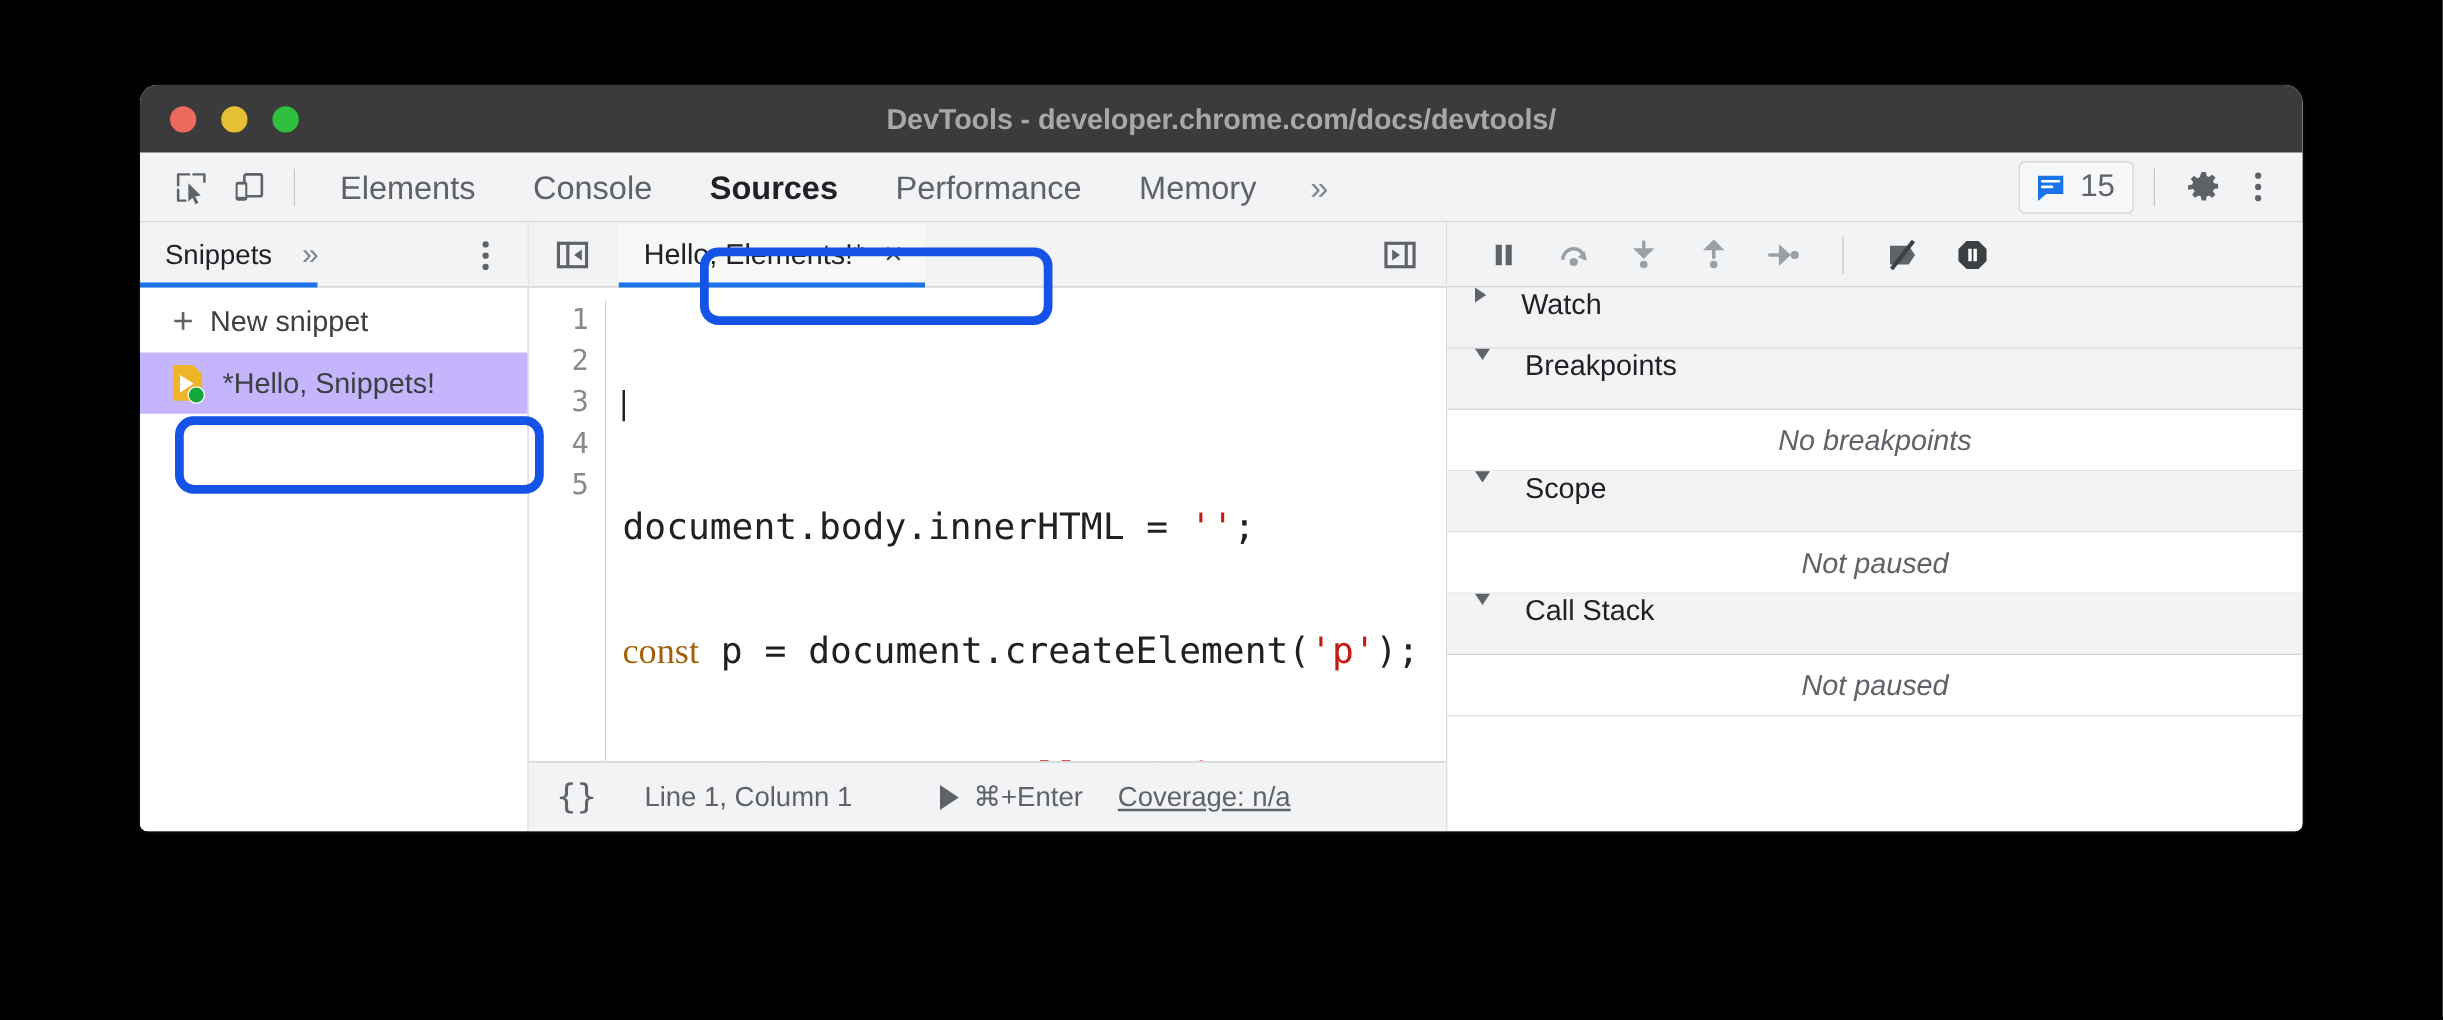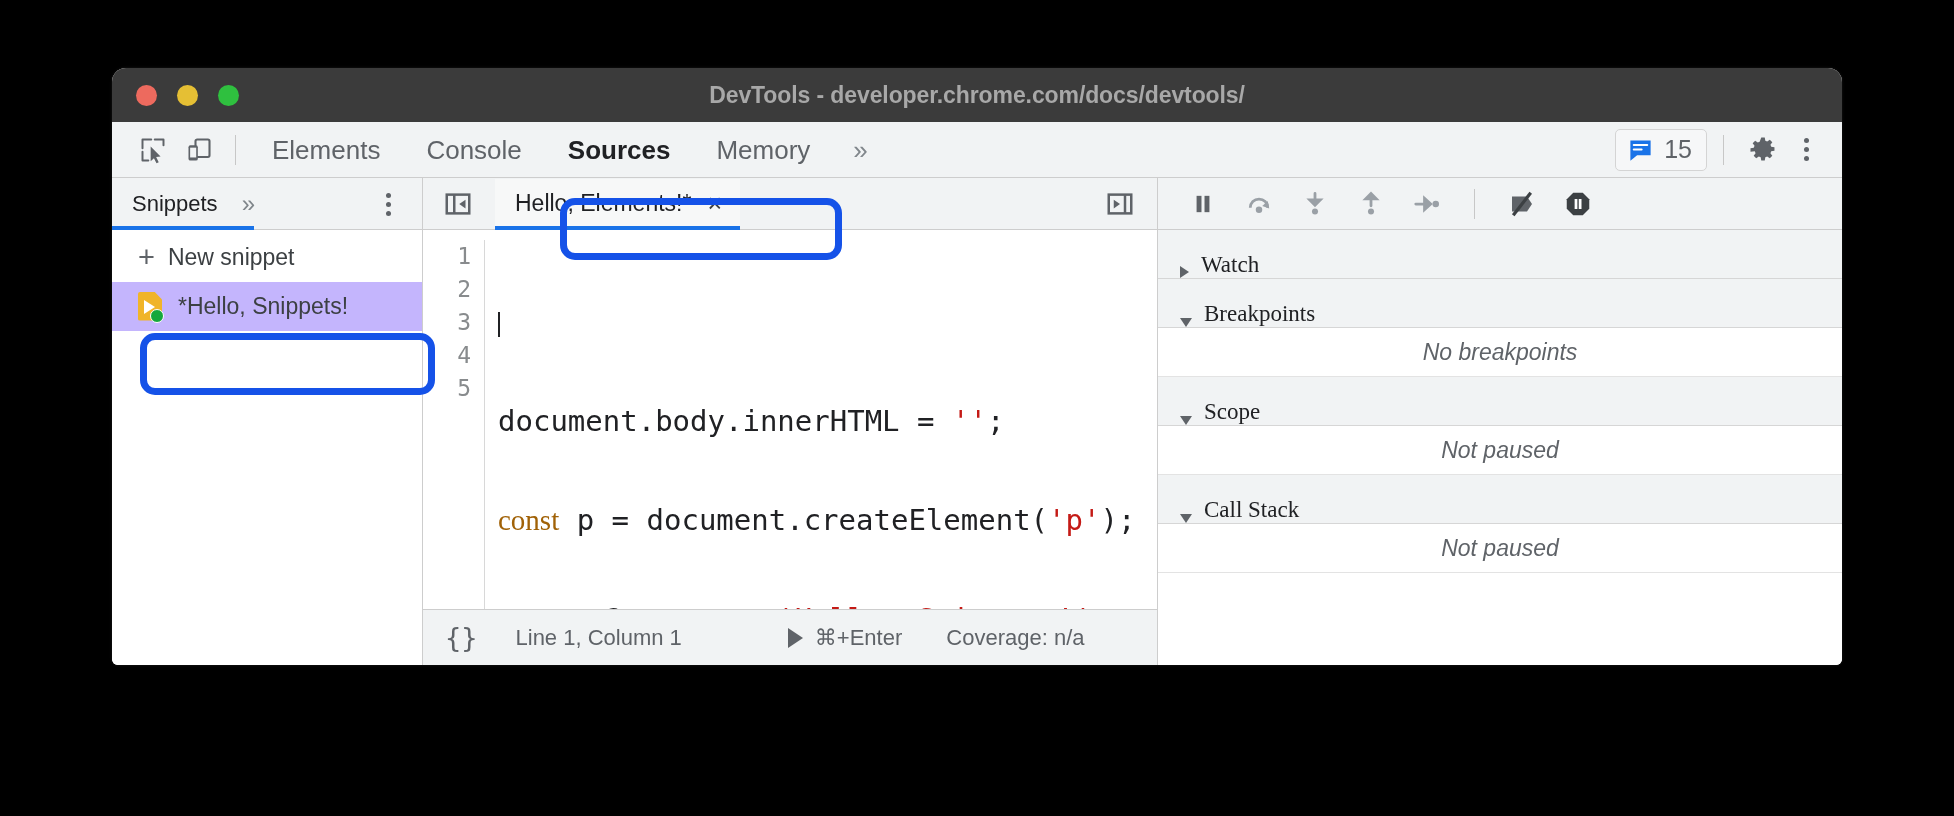--- a/index.html
+++ b/index.html
@@ -192,41 +192,41 @@
   }
   .editor-status {
     height: 56px; background: #f1f3f4;
     border-top: 1px solid #cdcdcd;
     display: flex; align-items: center;
     font-size: 22px; color: #5f6368;
     padding-left: 22px;
   }
   .braces { font-family: "DejaVu Sans Mono", monospace; font-size: 27px; color: #5f6368; }
   .st-pos { margin-left: 38px; text-align: center; }
-  .st-run { margin-left: 106px; display: flex; align-items: center; gap: 12px; }
+  .st-run { margin-left: 70px; display: flex; align-items: center; gap: 12px; }
   .tri {
     width: 0; height: 0; border-left: 15px solid #5f6368;
     border-top: 10px solid transparent; border-bottom: 10px solid transparent;
   }
-  .st-cov { margin-left: 44px; }
+  .st-cov { margin-left: 28px; text-decoration: underline; }
 
   
   .debugger { flex: 1; background: #ffffff; display: flex; flex-direction: column; }
   .dbg-toolbar {
     height: 52px; background: #f1f3f4;
     border-bottom: 1px solid #cdcdcd;
     display: flex; align-items: center;
     padding-left: 22px; gap: 10px;
   }
   .dbg-sep { width: 1px; height: 30px; background: #c7c7c7; margin: 0 14px; }
   .dbg-section-head {
-    height: 49px; display: flex; align-items: flex-end; gap: 12px;
+    height: 49px; display: flex; align-items: flex-start; gap: 28px;
     background: #f1f3f4; border-bottom: 1px solid #d6d6d6;
     padding-left: 22px;
-    font-size: 23px; color: #202124; font-family: Liberation Serif, serif;
+    font-size: 23px; color: #202124;
   }
   .tw { width: 0; height: 0; flex: none; }
   .tw.closed { border-left: 9px solid #5f6368; border-top: 6px solid transparent; border-bottom: 6px solid transparent; }
   .tw.open { border-top: 9px solid #5f6368; border-left: 6px solid transparent; border-right: 6px solid transparent; }
   .dbg-empty {
     height: 49px; display: flex; align-items: center; justify-content: center;
     font-size: 23px; font-style: italic; color: #5f6368;
     background: #ffffff; border-bottom: 1px solid #e3e3e3;
   }
 
@@ -269,20 +269,21 @@
           <rect x="3" y="8" width="8" height="13" rx="1.6" fill="#5f6368"></rect>
           <rect x="4.4" y="10" width="5.2" height="8.4" fill="#f1f3f4"></rect>
         </svg>
       </div>
       <div class="tb-sep"></div>
 
       <div class="tabs">
         <div class="tab">Elements</div>
         <div class="tab">Console</div>
         <div class="tab active">Sources</div>
+        <div class="tab">Performance</div>
         <div class="tab">Memory</div>
         <div class="more-tabs">»</div>
       </div>
 
       <div class="toolbar-spacer"></div>
 
       <div class="msg-badge">
         <svg width="27" height="27" viewBox="0 0 24 24">
           <path d="M3 4h18v13H9l-6 5z" fill="#1a73e8"></path>
           <path d="M6 8h12M6 12h7" stroke="#ffffff" stroke-width="1.8" stroke-linecap="round"></path>

